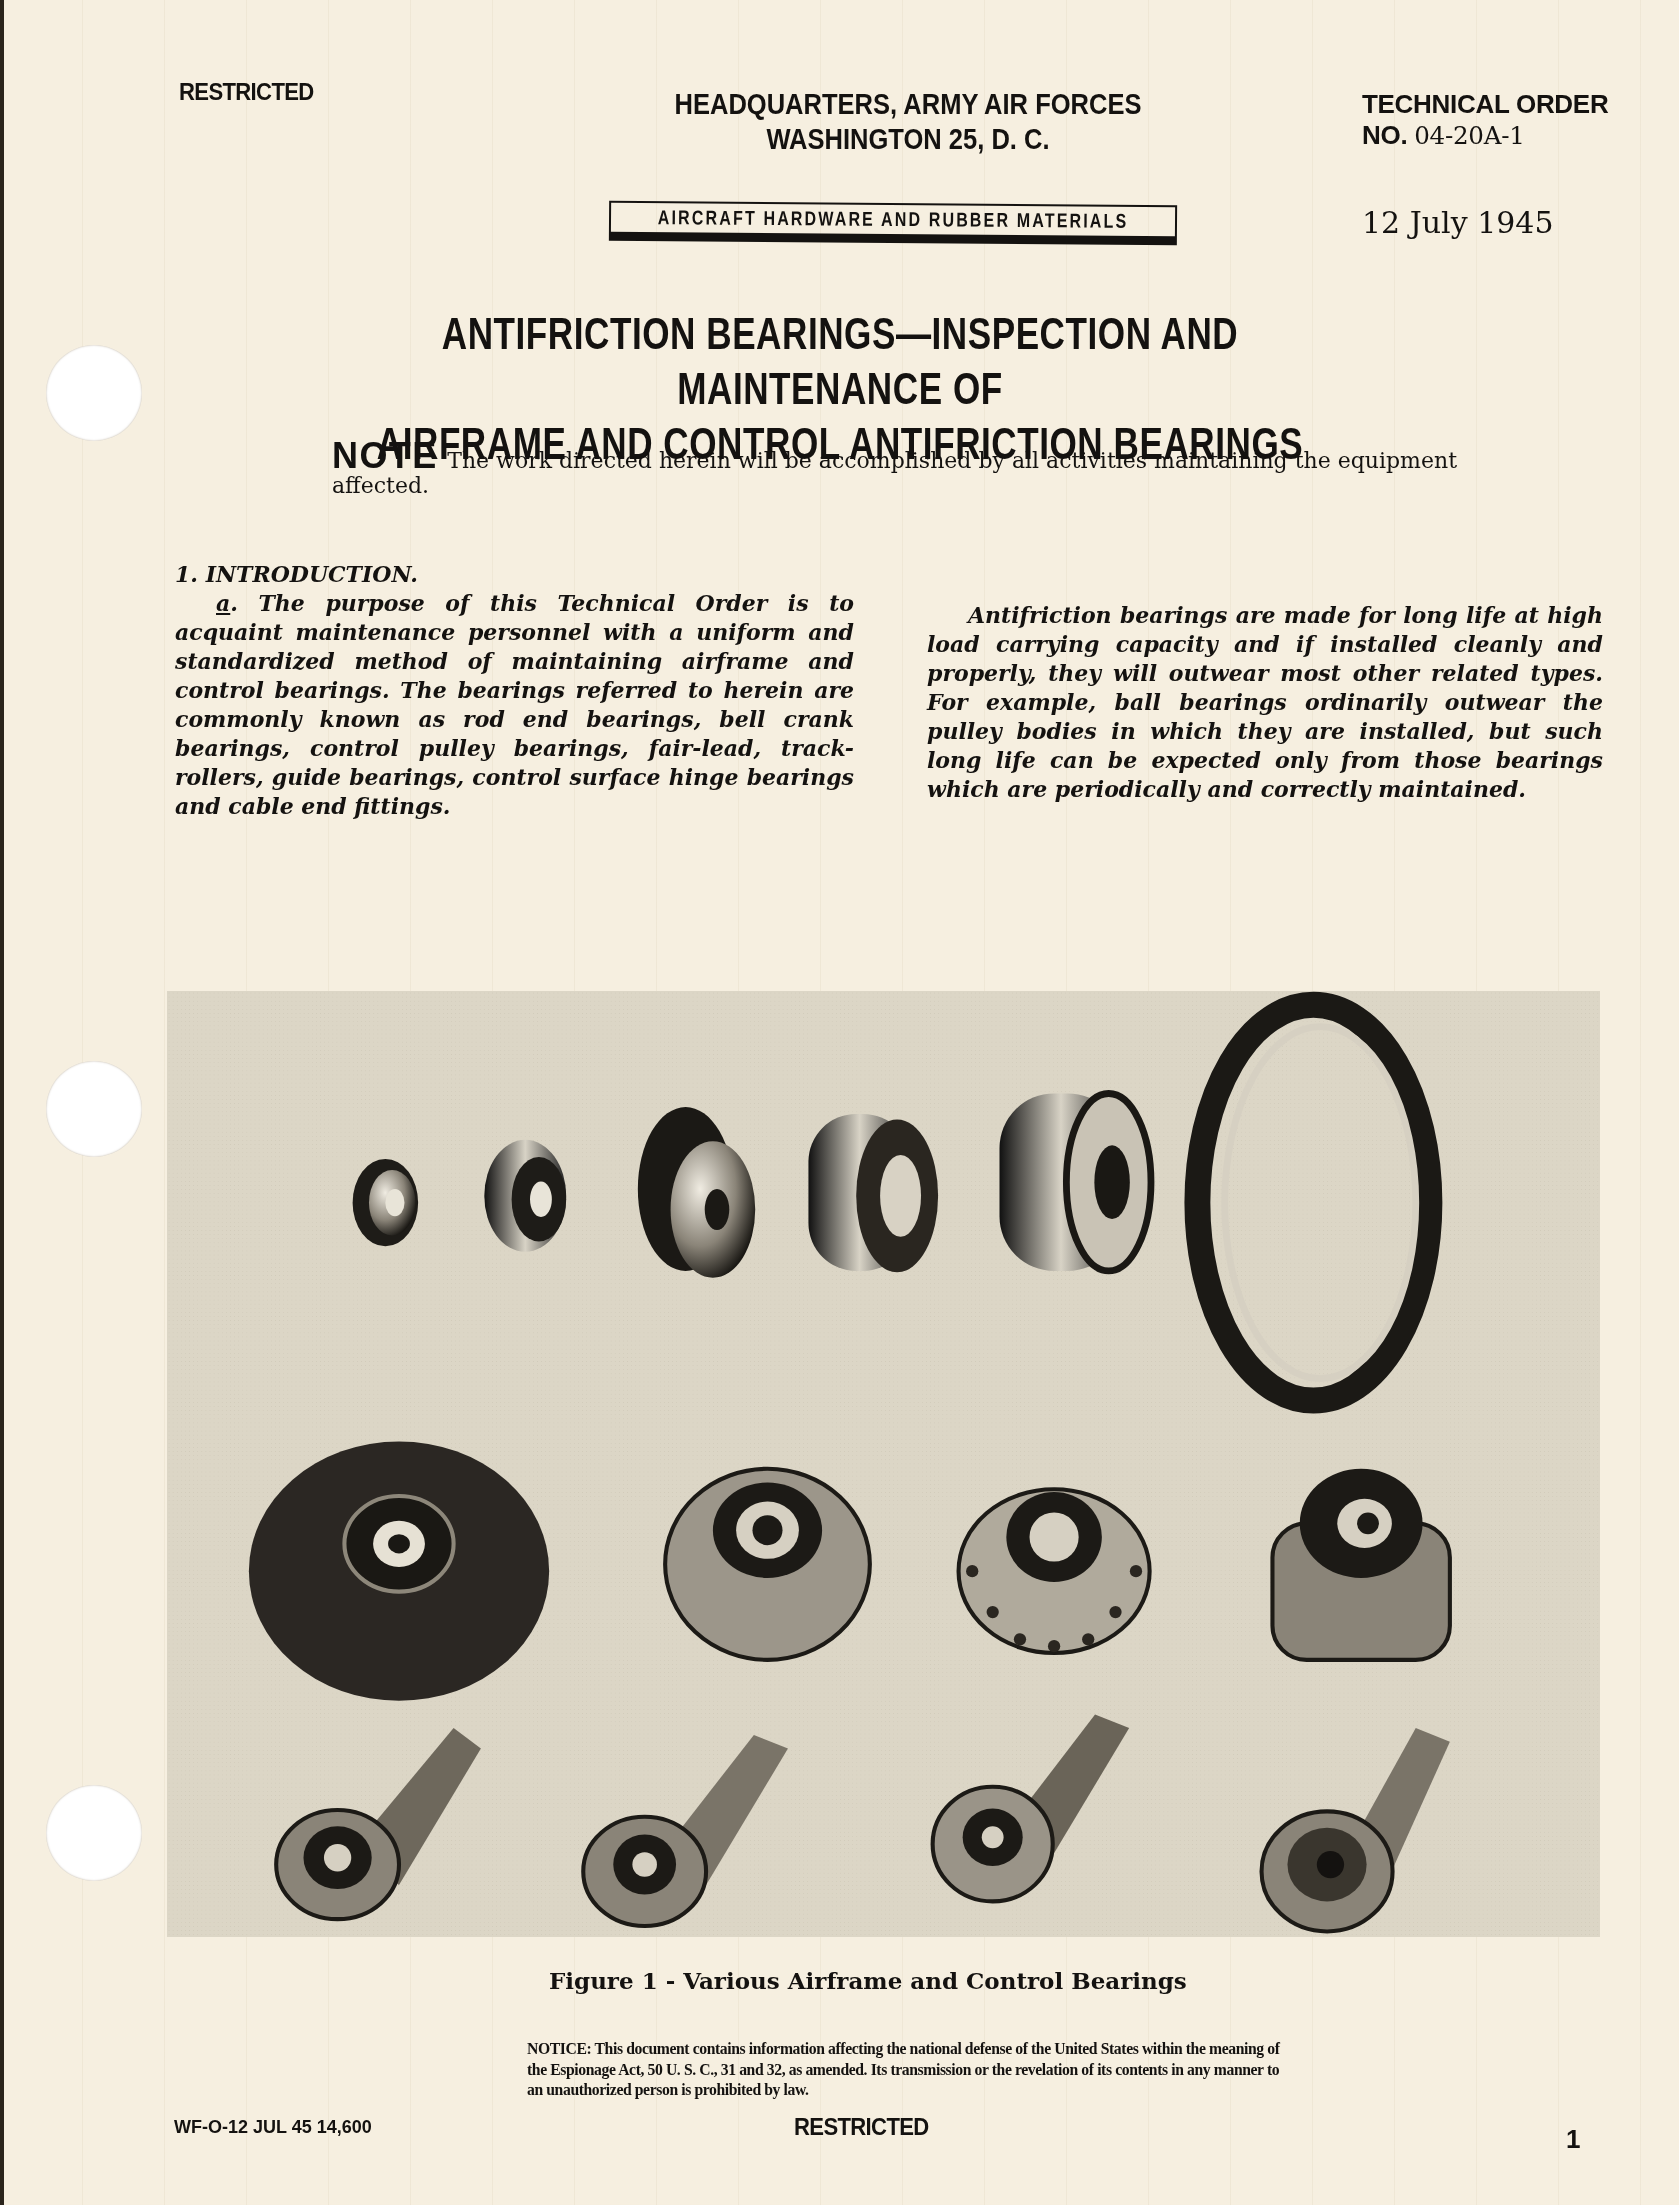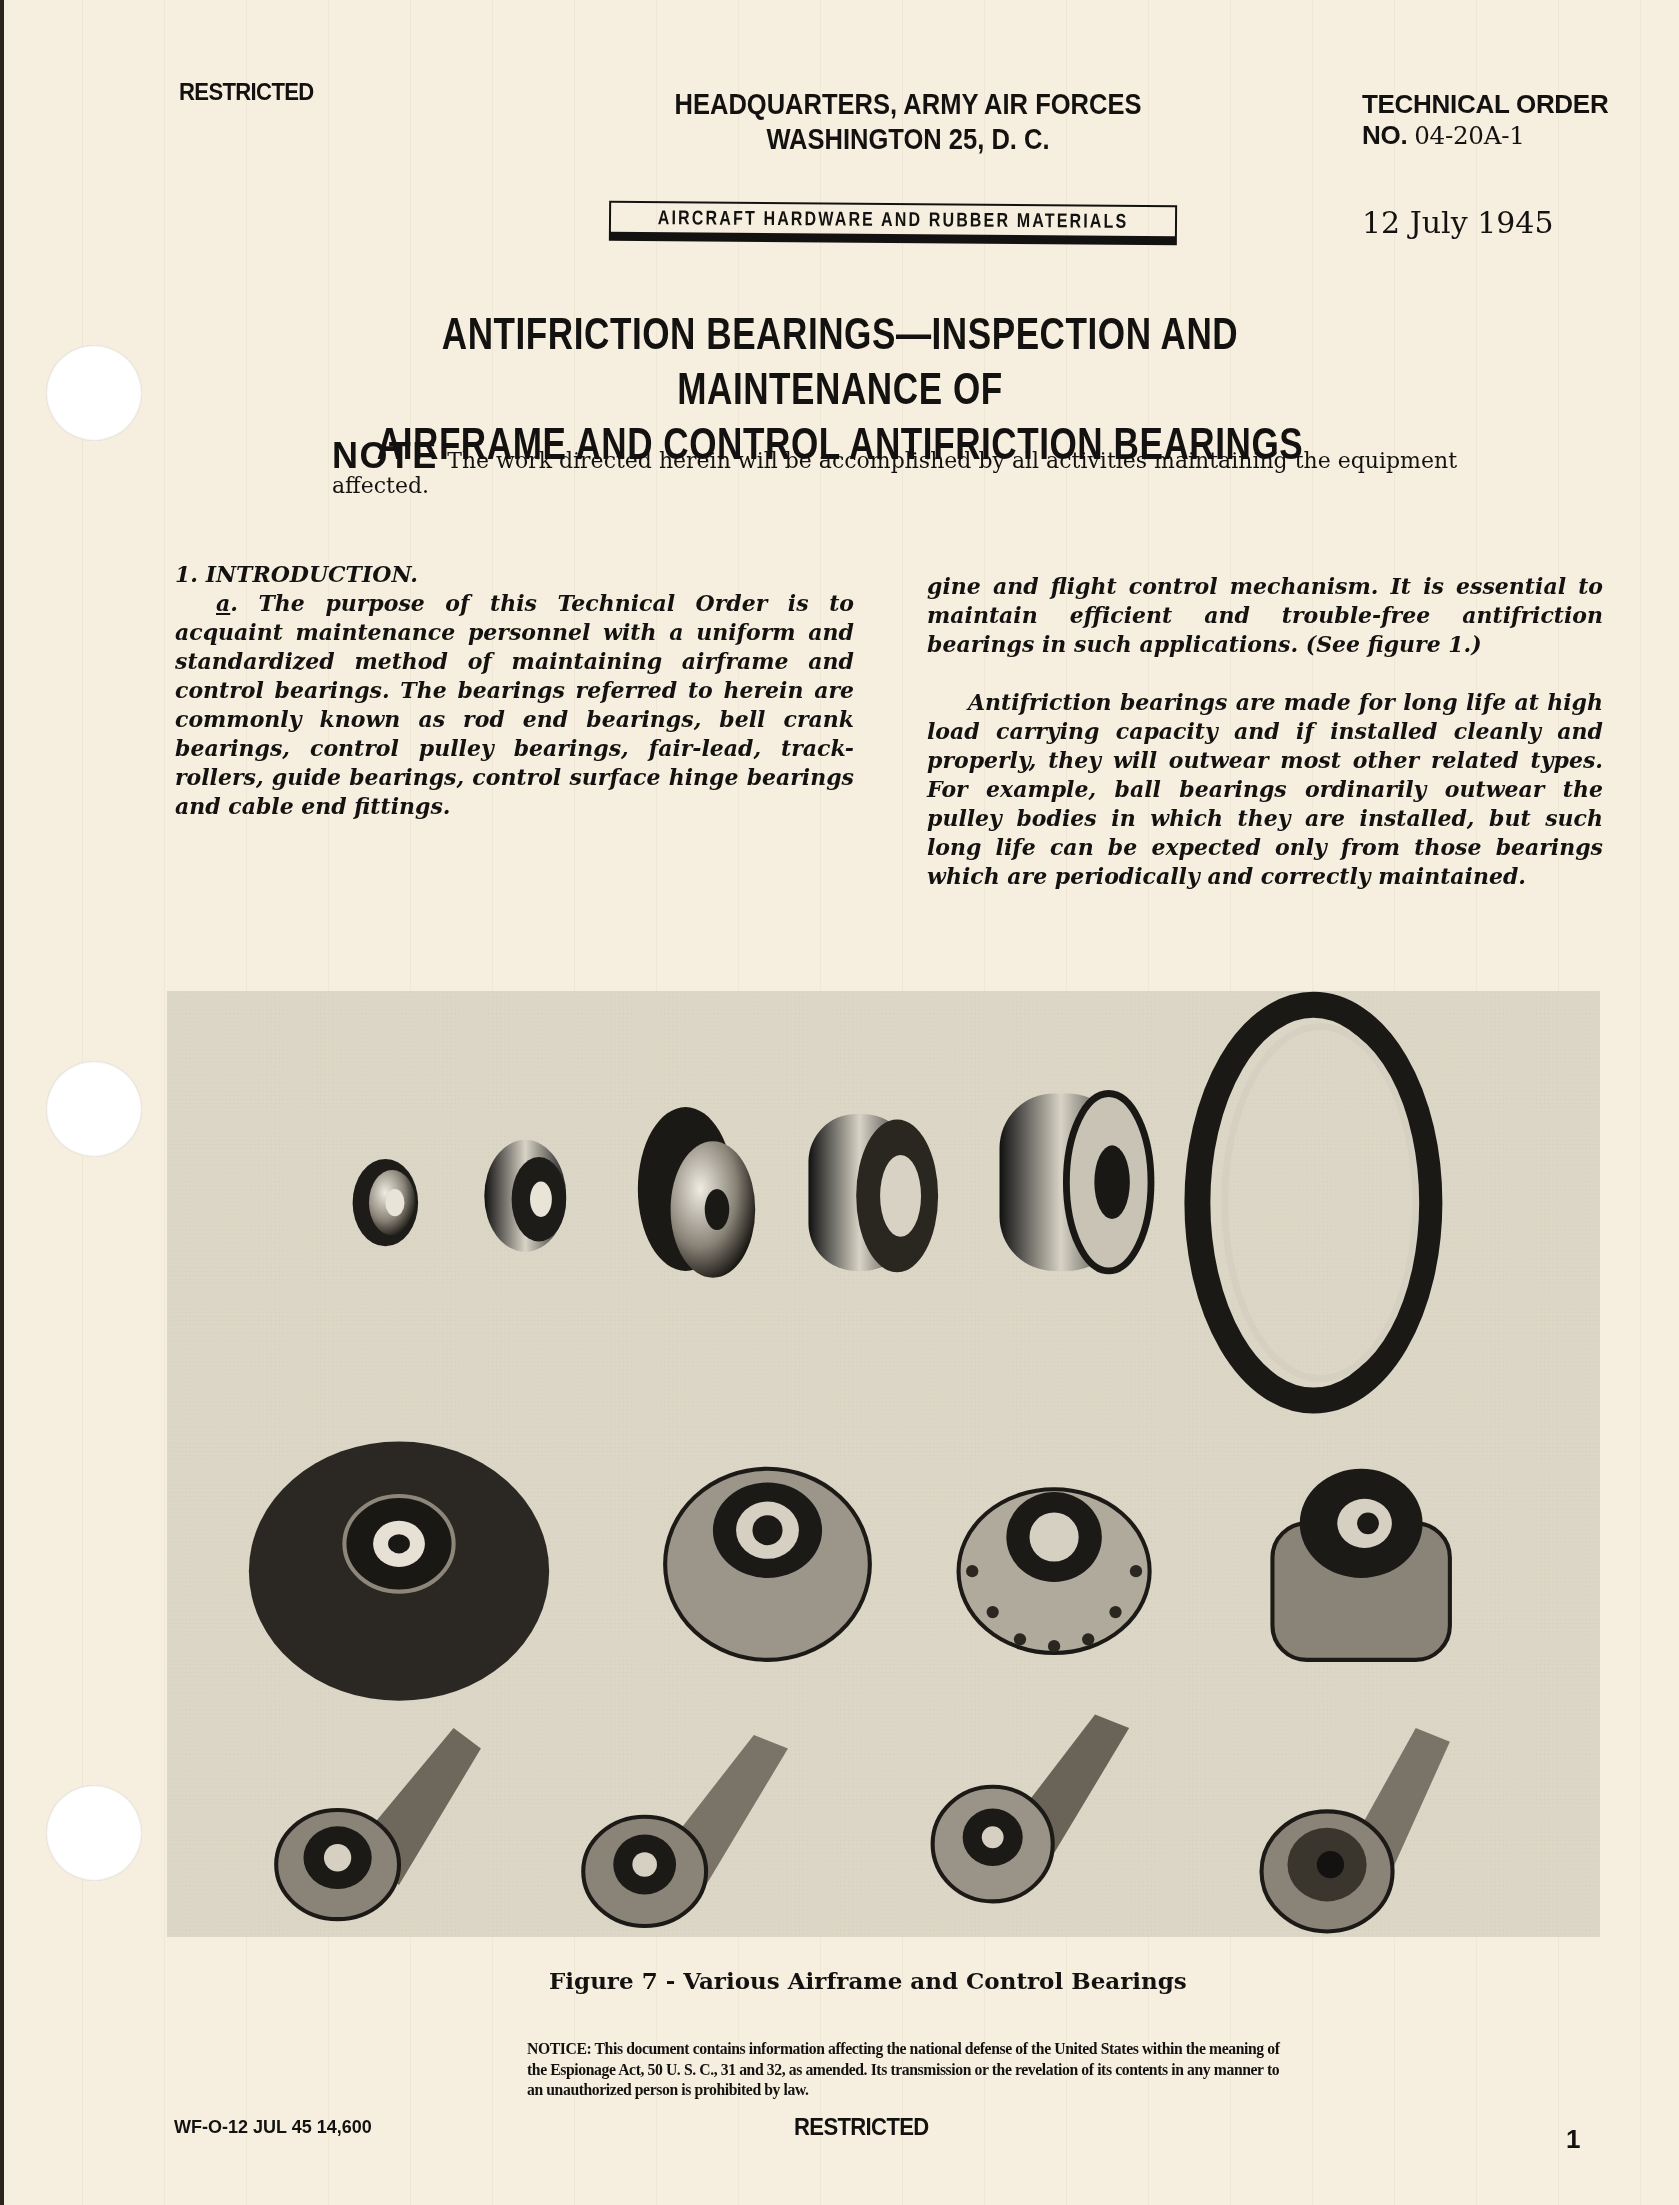--- a/index.html
+++ b/index.html
@@ -99,21 +99,20 @@
   <b>NOTE</b><span>The work directed herein will be accomplished by all activities maintaining the equipment affected.</span>
 </div>
 
 <div class="col col-left">
   <p class="heading">1. INTRODUCTION.</p>
   <p class="indent"><span class="ul">a</span><span>. The purpose of this Technical Order is to acquaint maintenance personnel with a uniform and standardized method of maintaining airframe and control bearings. The bearings referred to herein are commonly known as rod end bearings, bell crank bearings, control pulley bearings, fair-lead, track-rollers, guide bearings, control surface hinge bearings and cable end fittings.</span></p>
   <div class="gap"></div>
 </div>
 
 <div class="col col-right">
-  <p>gine and flight control mechanism. It is essential to maintain efficient and trouble-free antifriction bearings in such applications. (See figure 1.)</p>
   <div class="gap"></div>
   <p class="indent">Antifriction bearings are made for long life at high load carrying capacity and if installed cleanly and properly, they will outwear most other related types. For example, ball bearings ordinarily outwear the pulley bodies in which they are installed, but such long life can be expected only from those bearings which are periodically and correctly maintained.</p>
 </div>
 
 <div class="abs figure">
   <svg viewBox="0 0 2100 1386" xmlns="http://www.w3.org/2000/svg">
     <defs>
       <radialGradient id="metal" cx="35%" cy="35%" r="70%">
         <stop offset="0" stop-color="#f0ece2"></stop>
           <stop offset="0.6" stop-color="#8a8478"></stop>
@@ -210,21 +209,21 @@
     </g>
     <g>
       <path d="M1730 1260 L1830 1080 L1880 1100 L1790 1300 Z" fill="#7a7468"></path>
       <ellipse cx="1700" cy="1290" rx="96" ry="88" fill="#8a8478" stroke="#1c1a16" stroke-width="6"></ellipse>
       <ellipse cx="1700" cy="1280" rx="58" ry="54" fill="#3a362e"></ellipse>
       <ellipse cx="1705" cy="1280" rx="20" ry="20" fill="#141210"></ellipse>
     </g>
   </svg>
 </div>
 
-<div class="abs caption">Figure 7 - Various Airframe and Control Bearings</div>
+<div class="abs caption">Figure 1 - Various Airframe and Control Bearings</div>
 
 <div class="abs notice">NOTICE: This document contains information affecting the national defense of the United States within the meaning of the Espionage Act, 50 U. S. C., 31 and 32, as amended. Its transmission or the revelation of its contents in any manner to an unauthorized person is prohibited by law.</div>
 
 <div class="abs sans-bold restricted-bottom">RESTRICTED</div>
 
 <div class="abs sans-bold printcode">WF-O-12 JUL 45 14,600</div>
 
 <div class="abs sans-bold pagenum">1</div>
 
 

